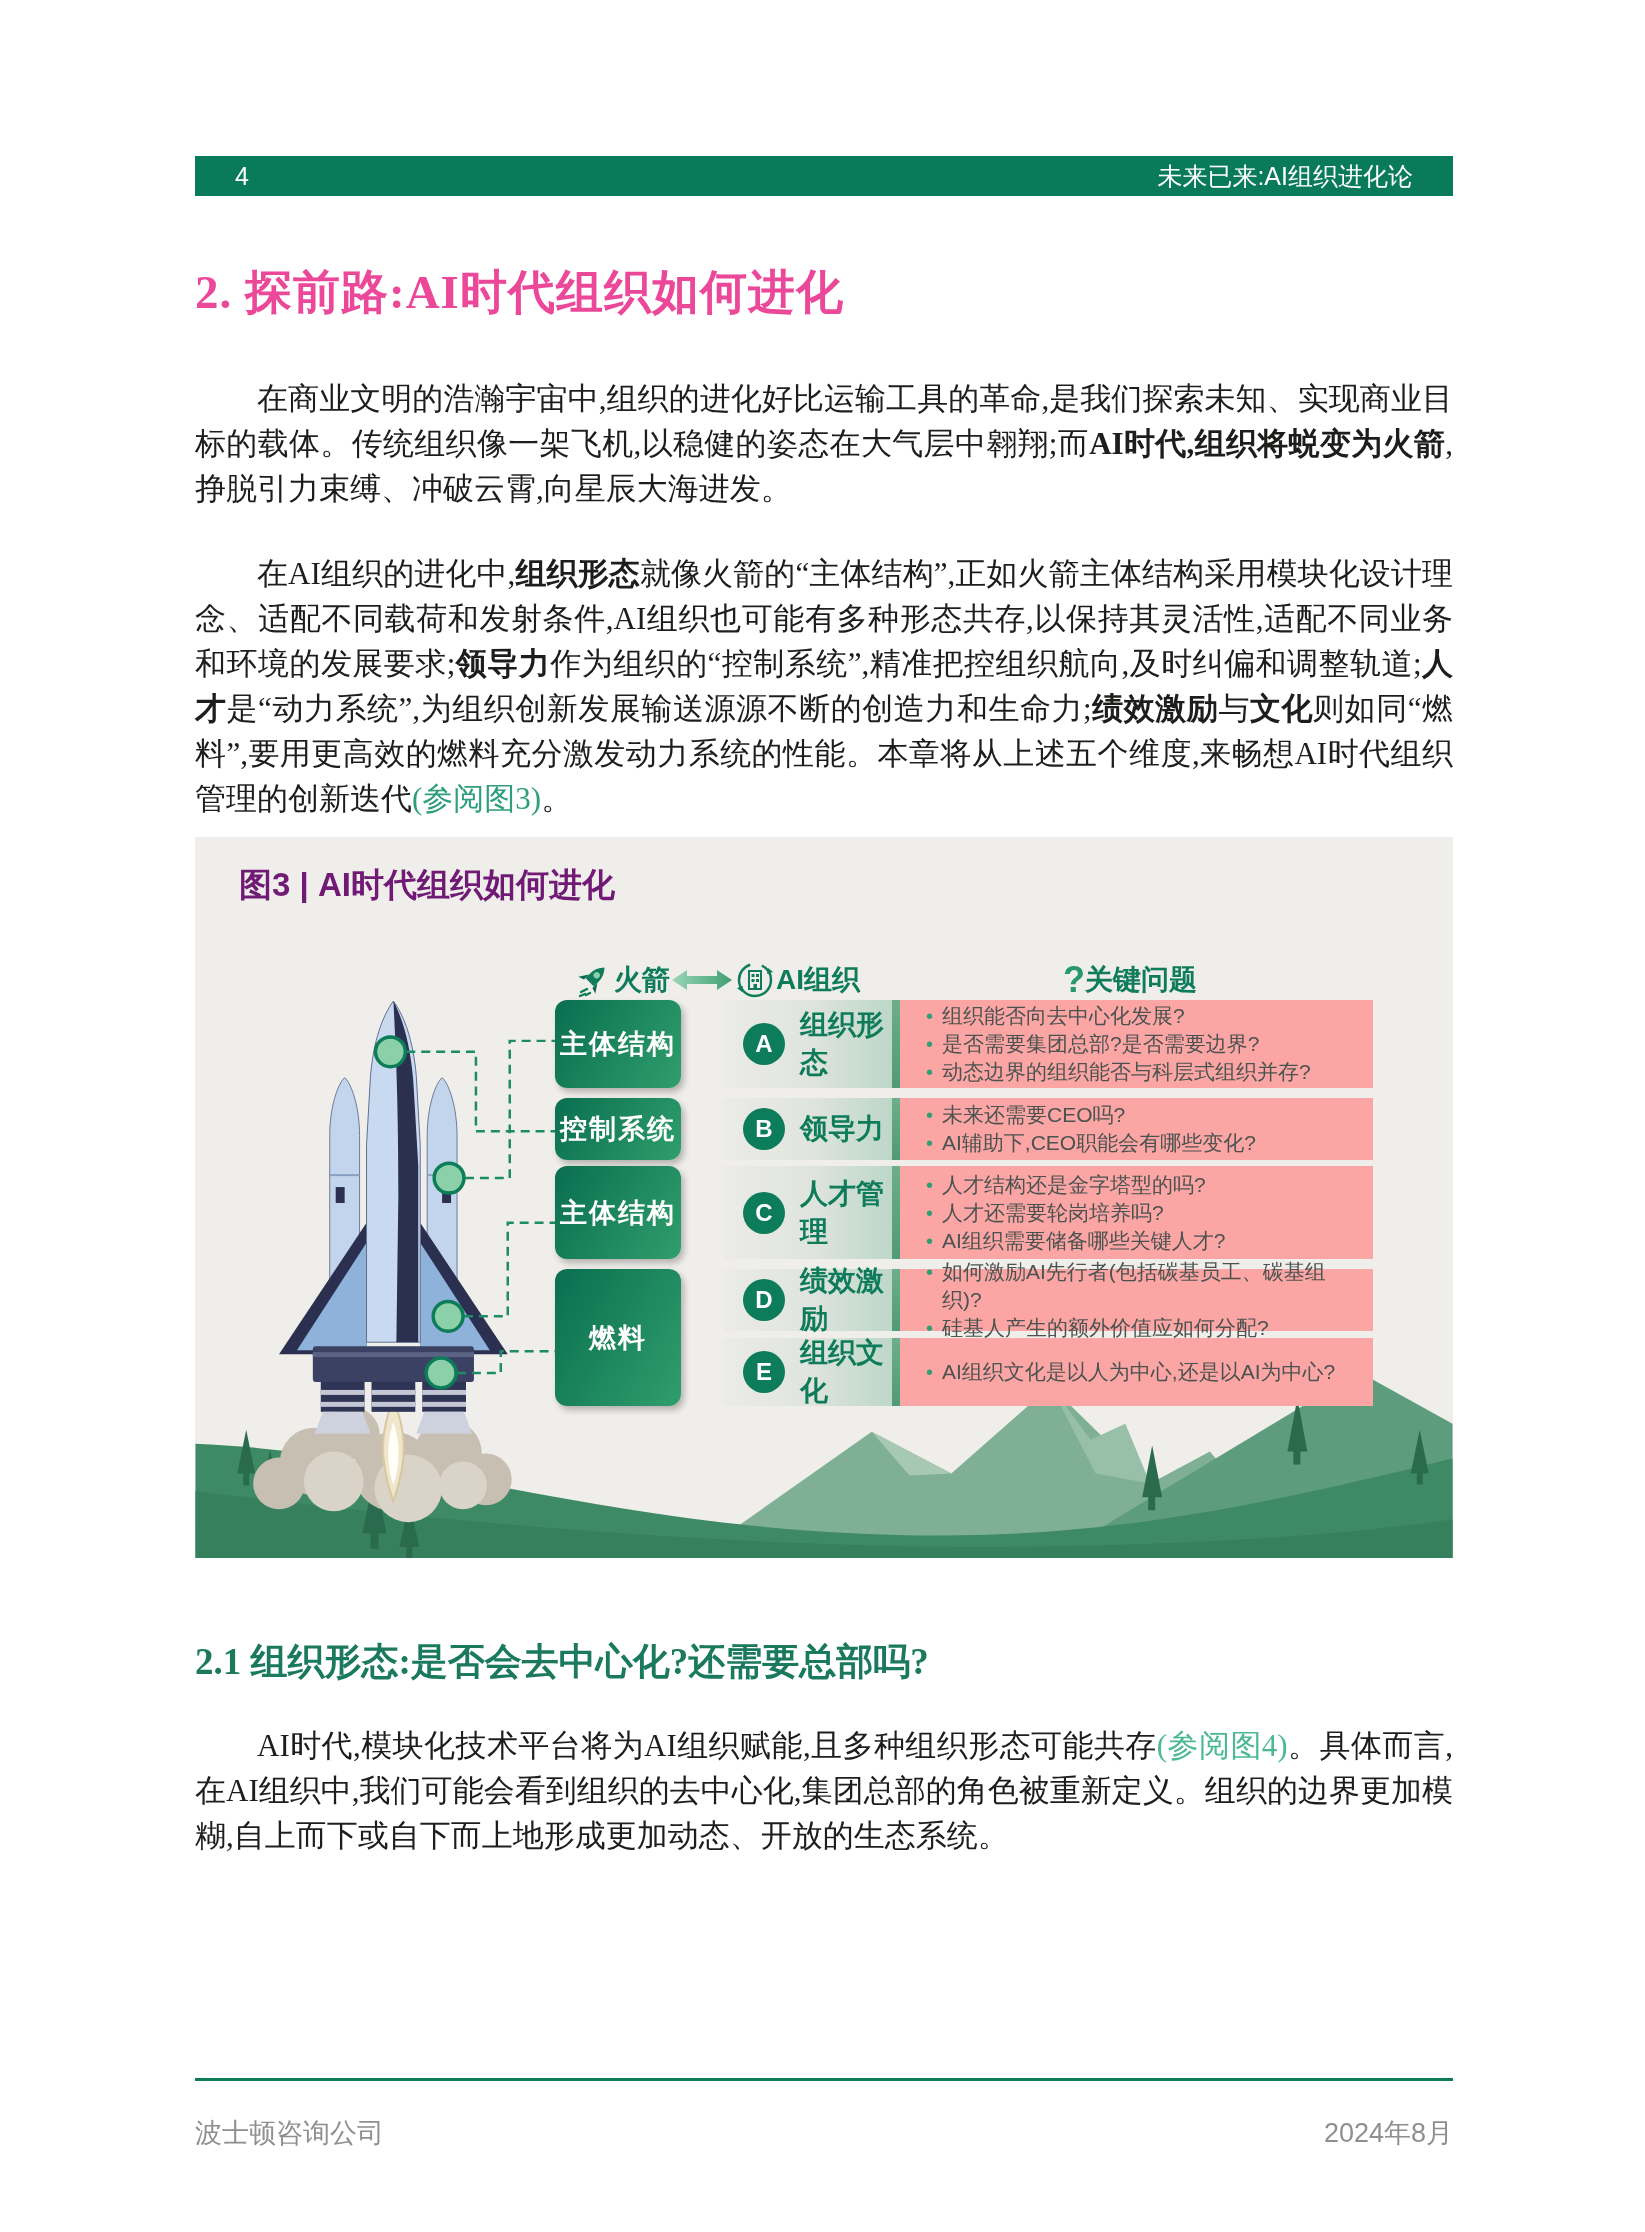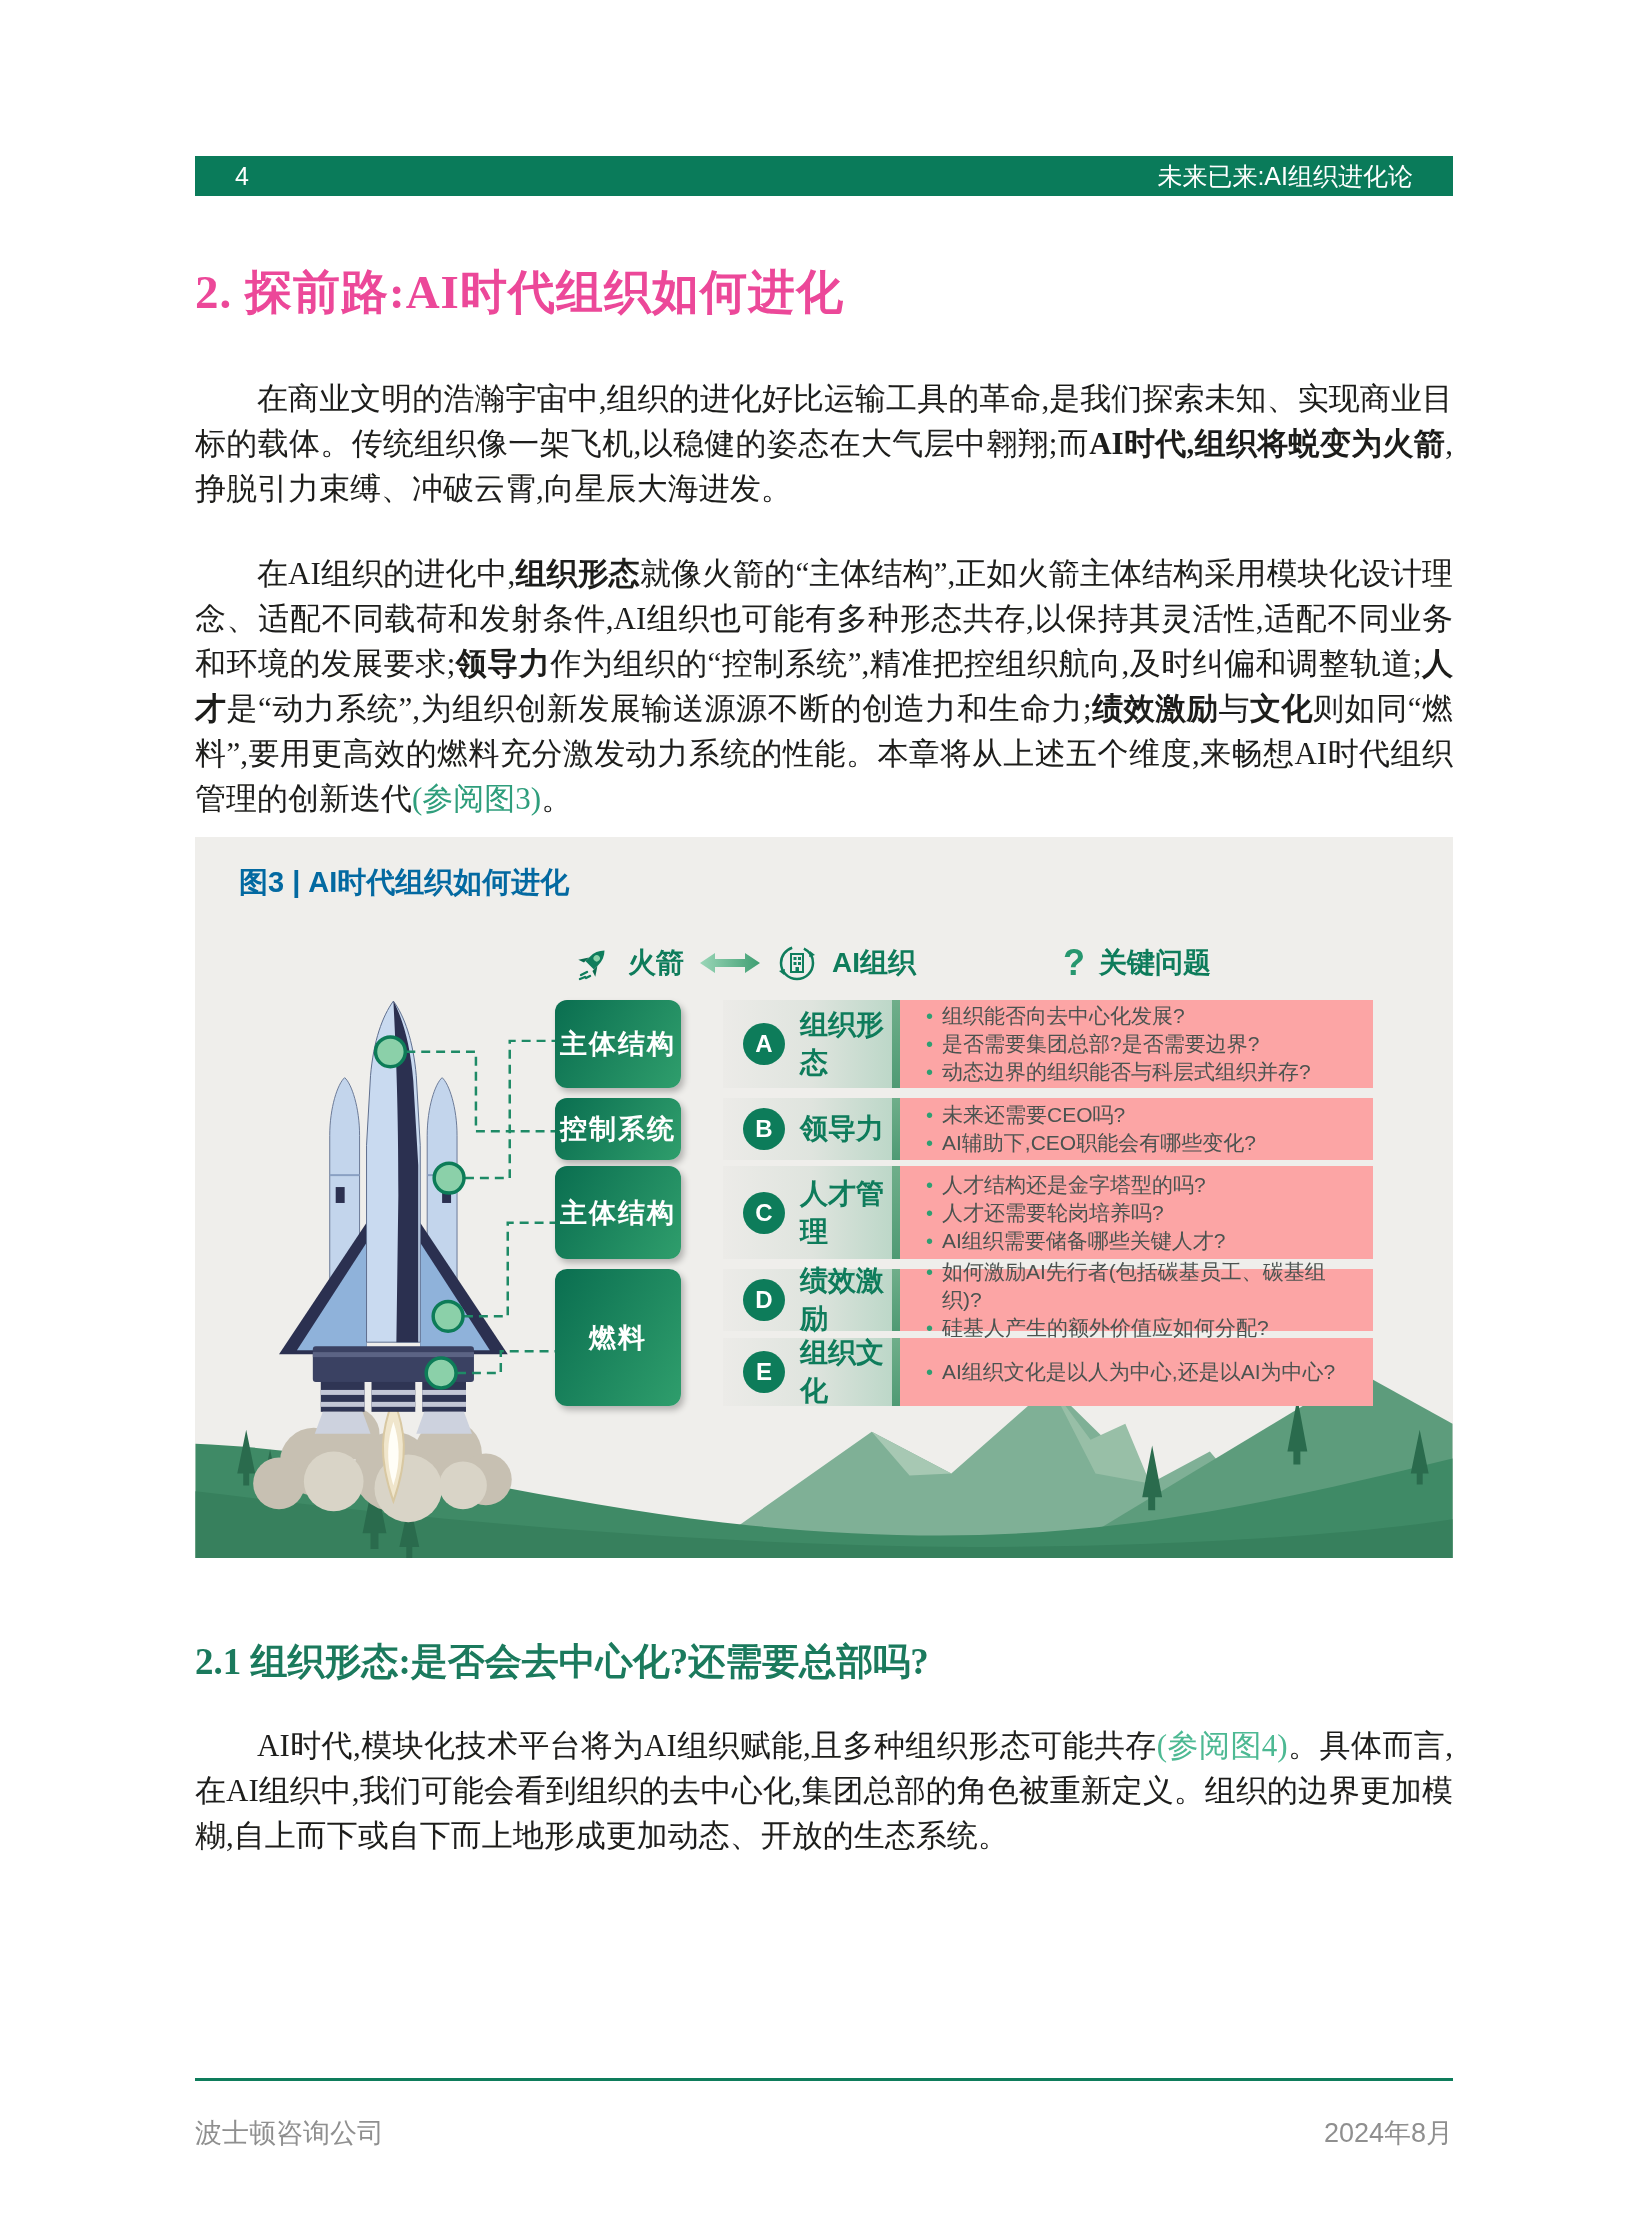--- a/index.html
+++ b/index.html
@@ -16,22 +16,22 @@
       font-family:"Liberation Serif",serif;font-weight:700;font-size:37px;color:#1b7a5d;}
   
   .body-p{position:absolute;left:195px;width:1258px;margin:0;
       font-family:"Liberation Serif",serif;font-size:31px;line-height:45px;color:#1d1d1b;
       text-align:justify;text-indent:2em;}
   .body-p .b{font-weight:700;}
   .p1{top:376px;} .p2{top:551px;} .p3{top:1723px;}
   
   .figure{position:absolute;left:195px;top:837px;width:1258px;height:721px;background:#efeeeb;}
   .fig-art{position:absolute;left:0;top:0;}
-  .fig-title{position:absolute;left:44px;top:26px;font-size:29px;font-weight:700;color:#0369a1;}
-  .legend{position:absolute;top:103px;height:46px;display:flex;align-items:center;gap:14px;
+  .fig-title{position:absolute;left:44px;top:26px;font-size:33px;font-weight:700;color:#701a75;}
+  .legend{position:absolute;top:120px;height:46px;display:flex;align-items:center;
           font-size:28px;font-weight:700;color:#0e7c5b;}
   .lg1{left:383px;} .lg2{left:868px;}
   .qmark{font-size:36px;font-weight:700;color:#27976f;}
   .gbox{position:absolute;left:360px;width:126px;border-radius:12px;
         background:linear-gradient(120deg,#0a6e50,#2f9e6c);
         box-shadow:3px 4px 6px rgba(0,0,0,0.25);
         display:flex;align-items:center;justify-content:center;
         color:#fff;font-size:27px;font-weight:700;letter-spacing:2px;}
   .mid{position:absolute;left:528px;width:177px;box-sizing:border-box;
        background:linear-gradient(90deg,#ecebe8 0%,#dfe4de 50%,#b9d6c6 100%);

